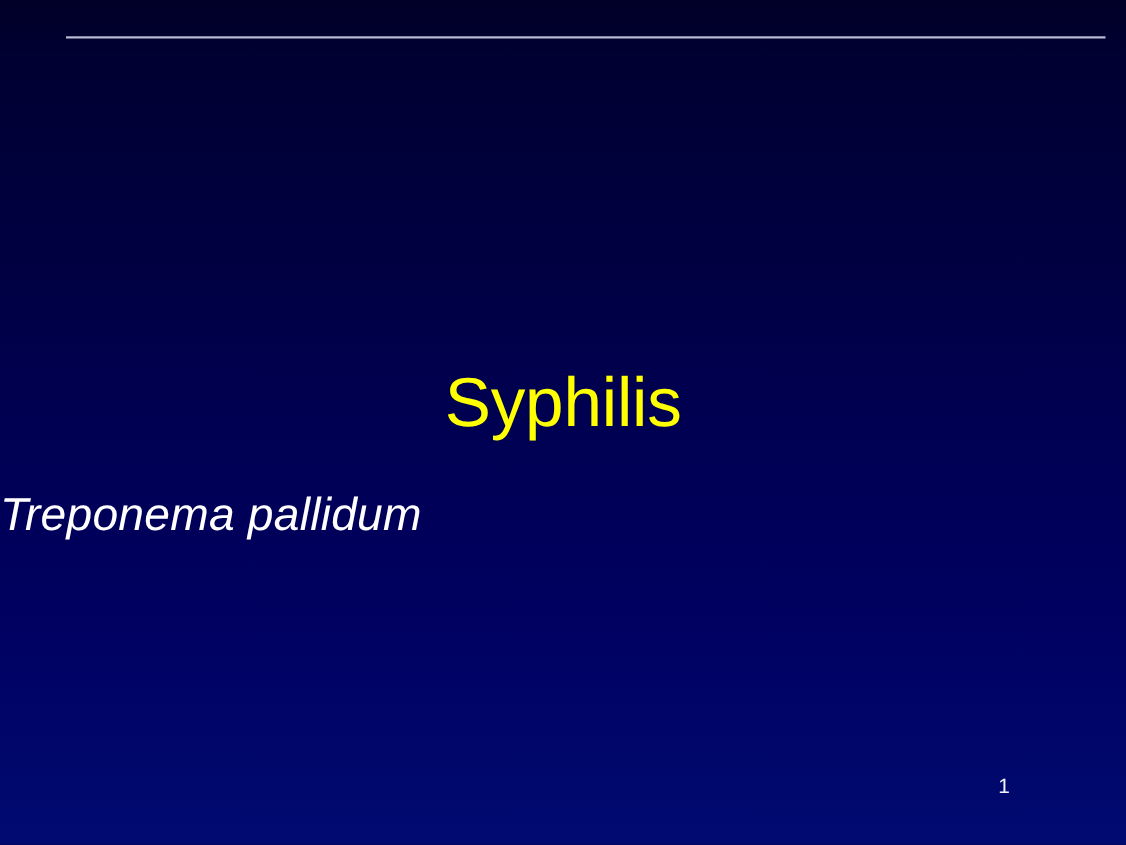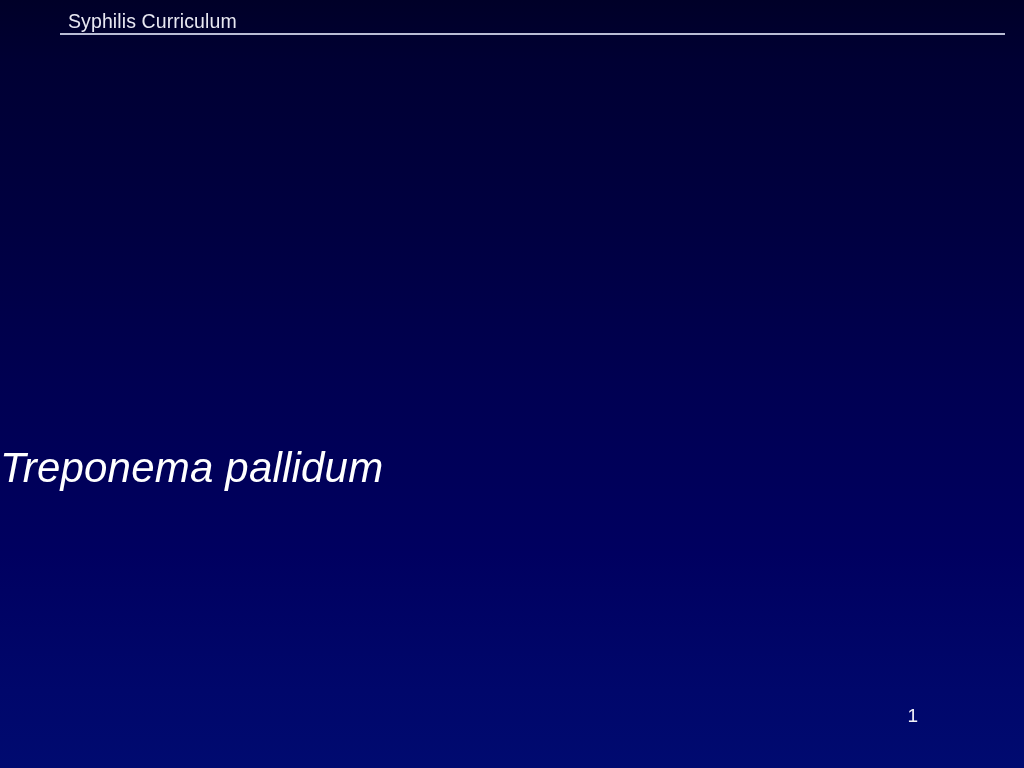--- a/index.html
+++ b/index.html
@@ -105,24 +105,26 @@
     color: #f2f2f8;
     text-align: right;
   }
 </style>
 </head>
 <body>
 
 <div id="slide">
 
   <div id="header-zone">
-    <div id="header-title">Syphilis Curriculum</div>
     <div id="header-rule"></div>
   </div>
 
+  <div id="title-block">
+    <h1 id="slide-title">Syphilis</h1>
+  </div>
 
   <div id="subtitle-block">
     <div id="slide-subtitle">Treponema pallidum</div>
   </div>
 
   <div id="page-number">1</div>
 
 </div>
 
 </body></html>

